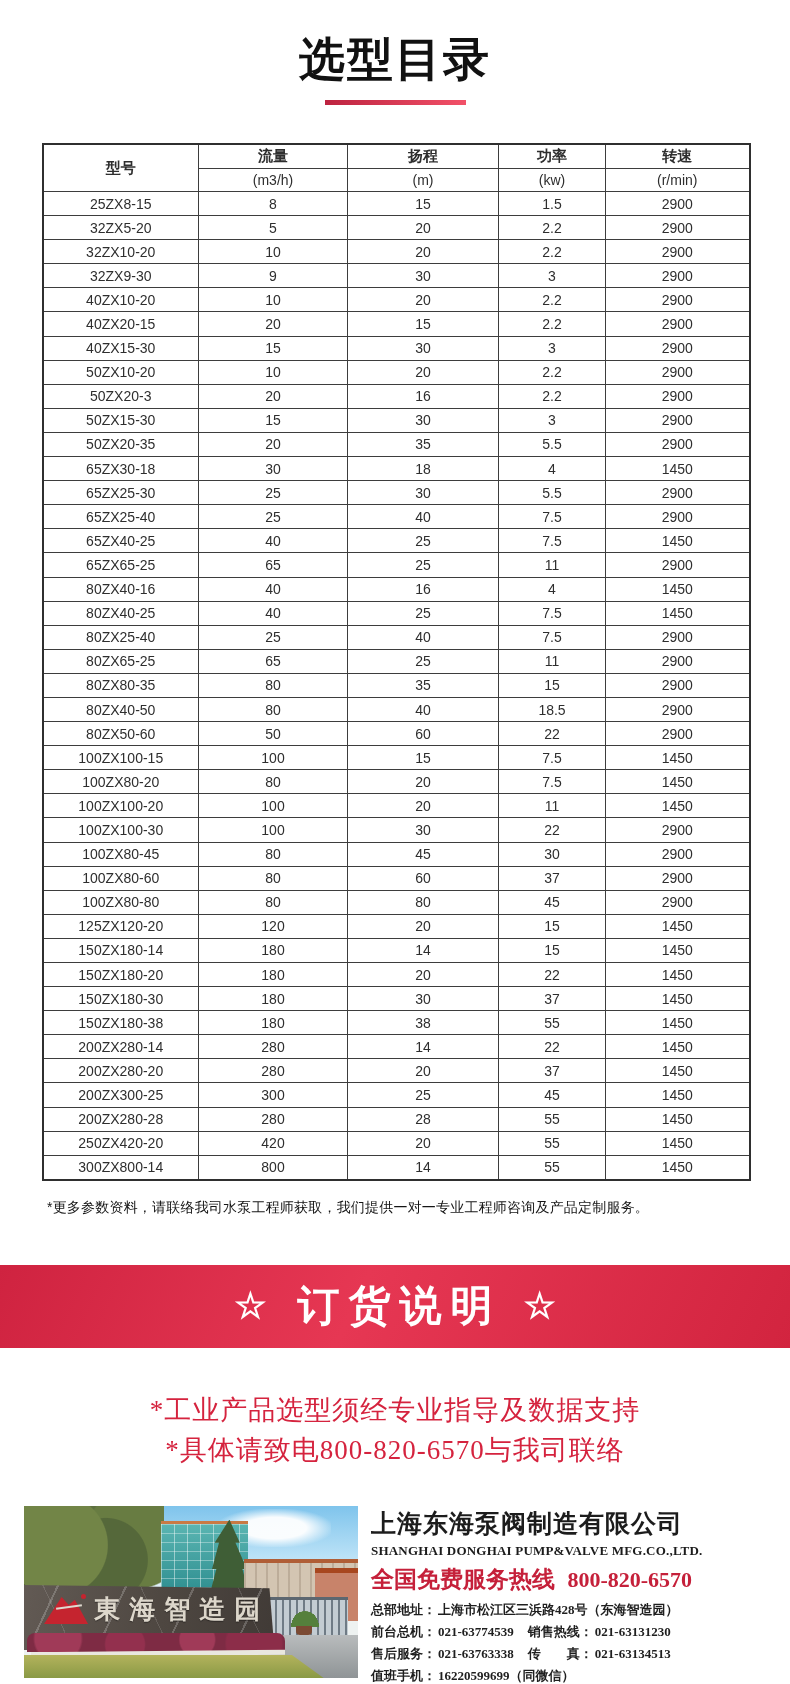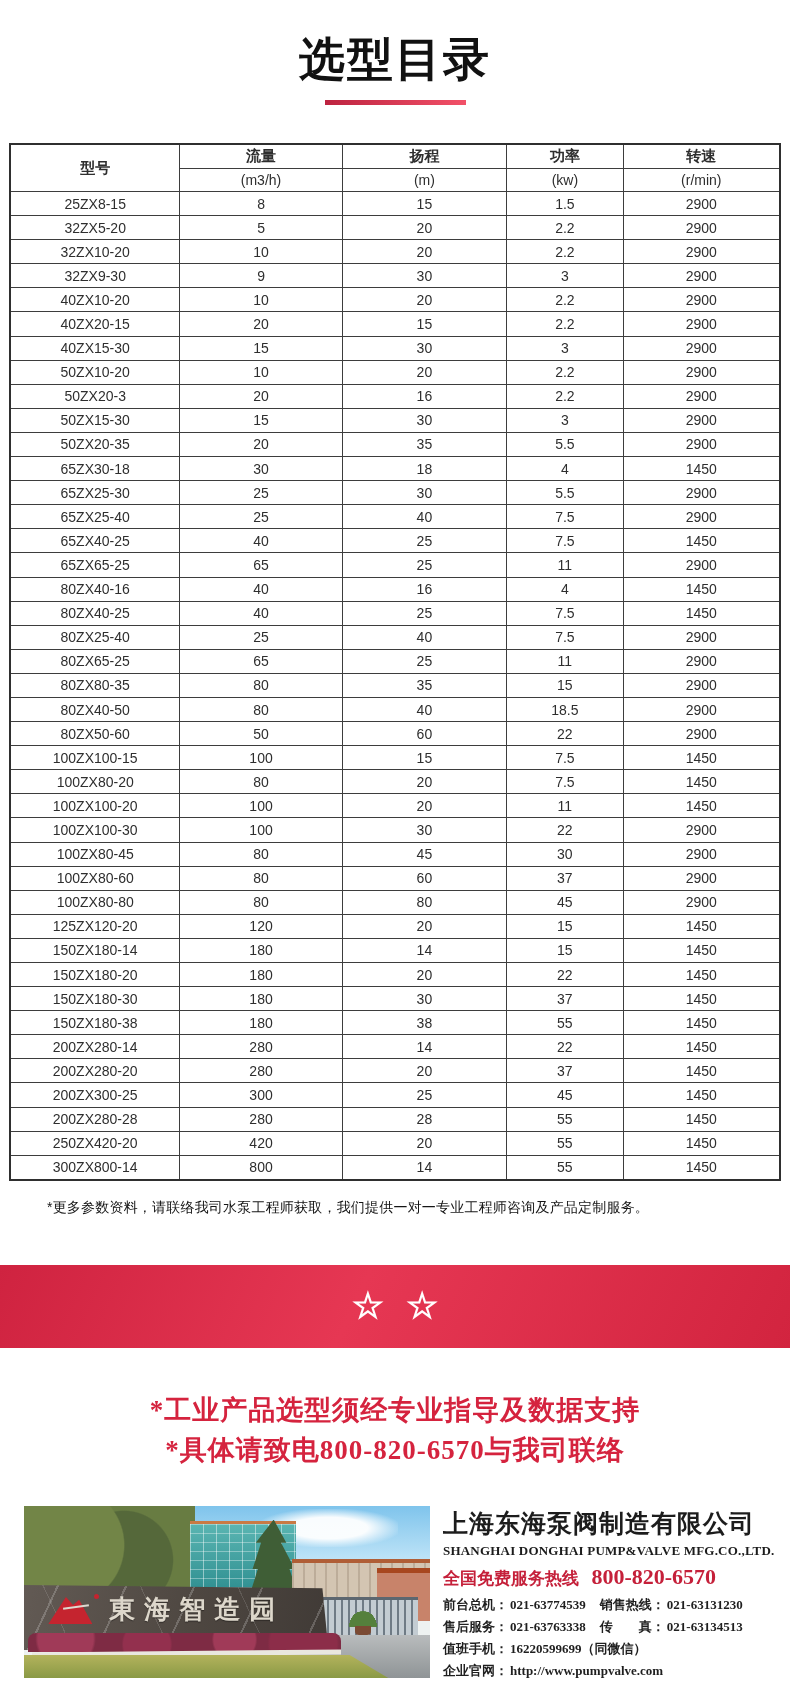--- a/index.html
+++ b/index.html
@@ -6,46 +6,46 @@
   body{background:#ffffff;font-family:"Liberation Sans",sans-serif;}
   .page{position:relative;width:790px;height:1684px;margin:16px auto;background:#fff;overflow:hidden;}
 
   
   .title{padding-top:16px;text-align:center;font-size:46px;line-height:54px;font-weight:900;
          color:#111;letter-spacing:2px;}
   .title-underline{width:141px;height:5px;margin:14px auto 0;
          background:linear-gradient(90deg,#bd2340,#f25168);}
 
   
-  .table-wrap{margin:38px auto 0;width:772px;}
+  .table-wrap{margin:38px auto 0;width:707px;}
   table.sel{width:100%;border-collapse:collapse;border:2px solid #2f2f2f;table-layout:fixed;}
   table.sel th,table.sel td{border:1px solid #3d3d3d;text-align:center;vertical-align:middle;
          padding:0;color:#2e2e2e;overflow:hidden;white-space:nowrap;}
   table.sel thead th{font-size:15px;font-weight:700;height:23px;}
   table.sel thead tr.units th{font-size:14px;font-weight:400;height:22px;}
   table.sel thead th.model{font-size:15px;}
   table.sel tbody td{height:23.1px;font-size:14px;font-weight:500;}
   col.c0{width:156px;} col.c1{width:149px;} col.c2{width:151px;} col.c3{width:107px;} col.c4{width:144px;}
 
   .footnote{margin:18px 0 0 47px;font-size:14px;color:#151515;letter-spacing:0.2px;}
 
   
   .banner{margin-top:48px;height:83px;display:flex;align-items:center;justify-content:center;gap:22px;
          background:linear-gradient(115deg,#cf2340 0%,#e63753 45%,#d2243f 100%);}
   .banner .star{font-size:36px;color:#ffffff;line-height:1;font-weight:700;}
   .banner .btitle{font-size:42px;color:#ffffff;font-weight:900;letter-spacing:9px;text-indent:9px;line-height:1;}
 
-  .notes{margin-top:42px;text-align:center;color:#d5233e;font-weight:700;
+  .notes{margin-top:42px;text-align:center;color:#d5233e;font-weight:400;
          font-family:"Liberation Serif",serif;font-size:27px;line-height:40px;letter-spacing:1px;}
 
   
   .bottom{margin-top:36px;display:flex;align-items:flex-start;padding-left:24px;padding-right:12px;}
 
   
-  .photo{position:relative;flex:none;width:406px;height:172px;overflow:hidden;
+  .photo{position:relative;flex:none;width:334px;height:172px;overflow:hidden;
          background:linear-gradient(180deg,#7fc4ec 0%,#b7e0f6 28%,#e8f3f8 50%,#eef2f1 62%);}
   .photo *{position:absolute;}
   .ph-cloud{left:58%;top:2%;width:34%;height:22%;
          background:radial-gradient(ellipse at 50% 50%,rgba(255,255,255,.95) 0 40%,rgba(255,255,255,0) 75%);}
   .ph-bldg-left{left:-2%;top:20%;width:15%;height:36%;background:#9a8274;}
   .ph-glass{left:41%;top:9%;width:26%;height:42%;border-top:3px solid #c97a45;
          background-image:repeating-linear-gradient(90deg,rgba(255,255,255,.45) 0 1px,transparent 1px 13px),
                           repeating-linear-gradient(180deg,rgba(255,255,255,.35) 0 1px,transparent 1px 9px),
                           linear-gradient(180deg,#5ab5b2,#2c8c8e);}
   .ph-trees{left:-4%;top:0;width:46%;height:54%;
@@ -83,21 +83,21 @@
   .ph-plant{left:80%;top:61%;width:28px;height:16px;border-radius:50% 50% 0 0;
          background:radial-gradient(ellipse at 50% 100%,#55803c 0 70%,transparent 71%);}
   .ph-pot{left:81.5%;top:70%;width:16px;height:9px;background:#7b4a33;border-radius:0 0 4px 4px;}
 
   
   .info{margin-left:13px;padding-top:1px;min-width:0;}
   .company-name{font-size:25px;font-weight:900;color:#1c1c1c;letter-spacing:1px;white-space:nowrap;}
   .company-en{font-size:13px;font-weight:700;font-family:"Liberation Serif",serif;color:#1c1c1c;
          margin-top:3px;letter-spacing:0.2px;white-space:nowrap;}
   .hotline{margin-top:5px;color:#c5203a;white-space:nowrap;}
-  .hotline-label{font-size:17px;font-weight:900;}
+  .hotline-label{font-size:23px;font-weight:900;}
   .hotline-num{font-size:22px;font-weight:900;font-family:"Liberation Serif",serif;margin-left:8px;}
   .contacts{margin-top:4px;}
   .contact-line{font-size:13px;font-weight:700;color:#1f1f1f;line-height:22px;
          font-family:"Liberation Serif",serif;white-space:nowrap;}
   .contact-line .v{margin-left:2px;}
   .contact-line .sep{display:inline-block;width:14px;}
 </style>
 </head>
 <body>
 
@@ -419,20 +419,21 @@
             <td>1450</td>
           </tr>
         </tbody>
     </table>
   </div>
 
   <div class="footnote">*更多参数资料，请联络我司水泵工程师获取，我们提供一对一专业工程师咨询及产品定制服务。</div>
 
   <div class="banner">
     <span class="star">☆</span>
+    <span class="btitle">订货说明</span>
     <span class="star">☆</span>
   </div>
 
   <div class="notes">
     <div>*工业产品选型须经专业指导及数据支持</div>
     <div>*具体请致电800-820-6570与我司联络</div>
   </div>
 
   <div class="bottom">
 
@@ -460,20 +461,23 @@
 
     <div class="info">
       <div class="company-name">上海东海泵阀制造有限公司</div>
       <div class="company-en">SHANGHAI DONGHAI PUMP&amp;VALVE MFG.CO.,LTD.</div>
       <div class="hotline">
         <span class="hotline-label">全国免费服务热线</span>
         <span class="hotline-num">800-820-6570</span>
       </div>
       <div class="contacts">
         <div class="contact-line">
+          <span>总部地址：</span><span class="v">上海市松江区三浜路428号（东海智造园）</span>
+        </div>
+        <div class="contact-line">
           <span>前台总机：</span><span class="v">021-63774539</span><span class="sep"></span><span>销售热线：</span><span class="v">021-63131230</span>
         </div>
         <div class="contact-line">
           <span>售后服务：</span><span class="v">021-63763338</span><span class="sep"></span><span>传　　真：</span><span class="v">021-63134513</span>
         </div>
         <div class="contact-line">
           <span>值班手机：</span><span class="v">16220599699（同微信）</span>
         </div>
         <div class="contact-line">
           <span>企业官网：</span><span class="v">http://www.pumpvalve.com</span>

